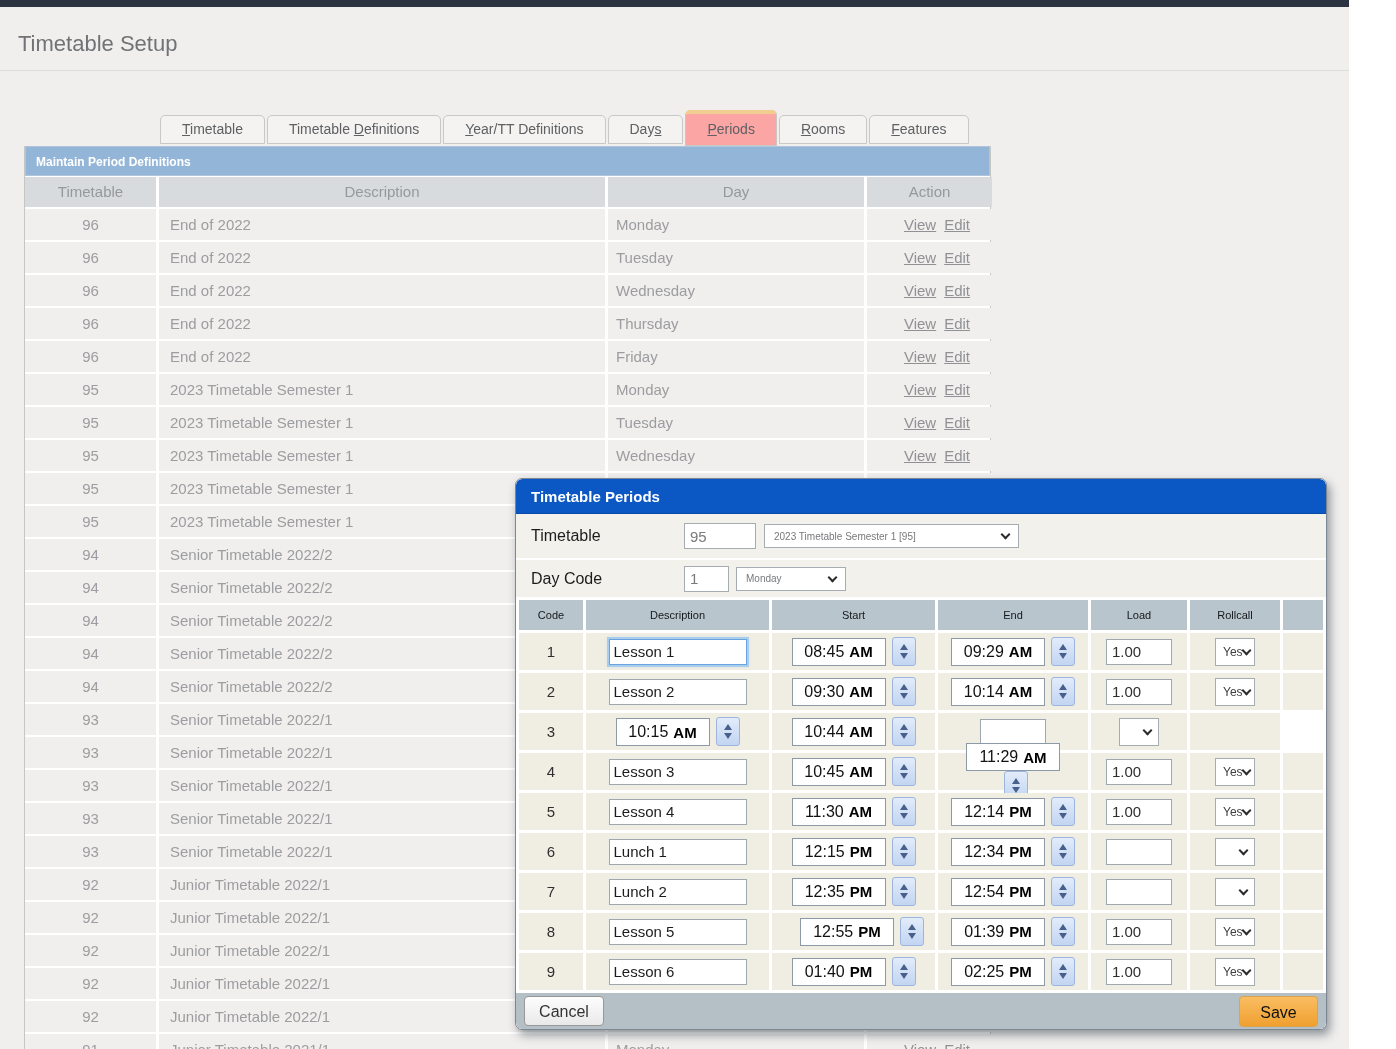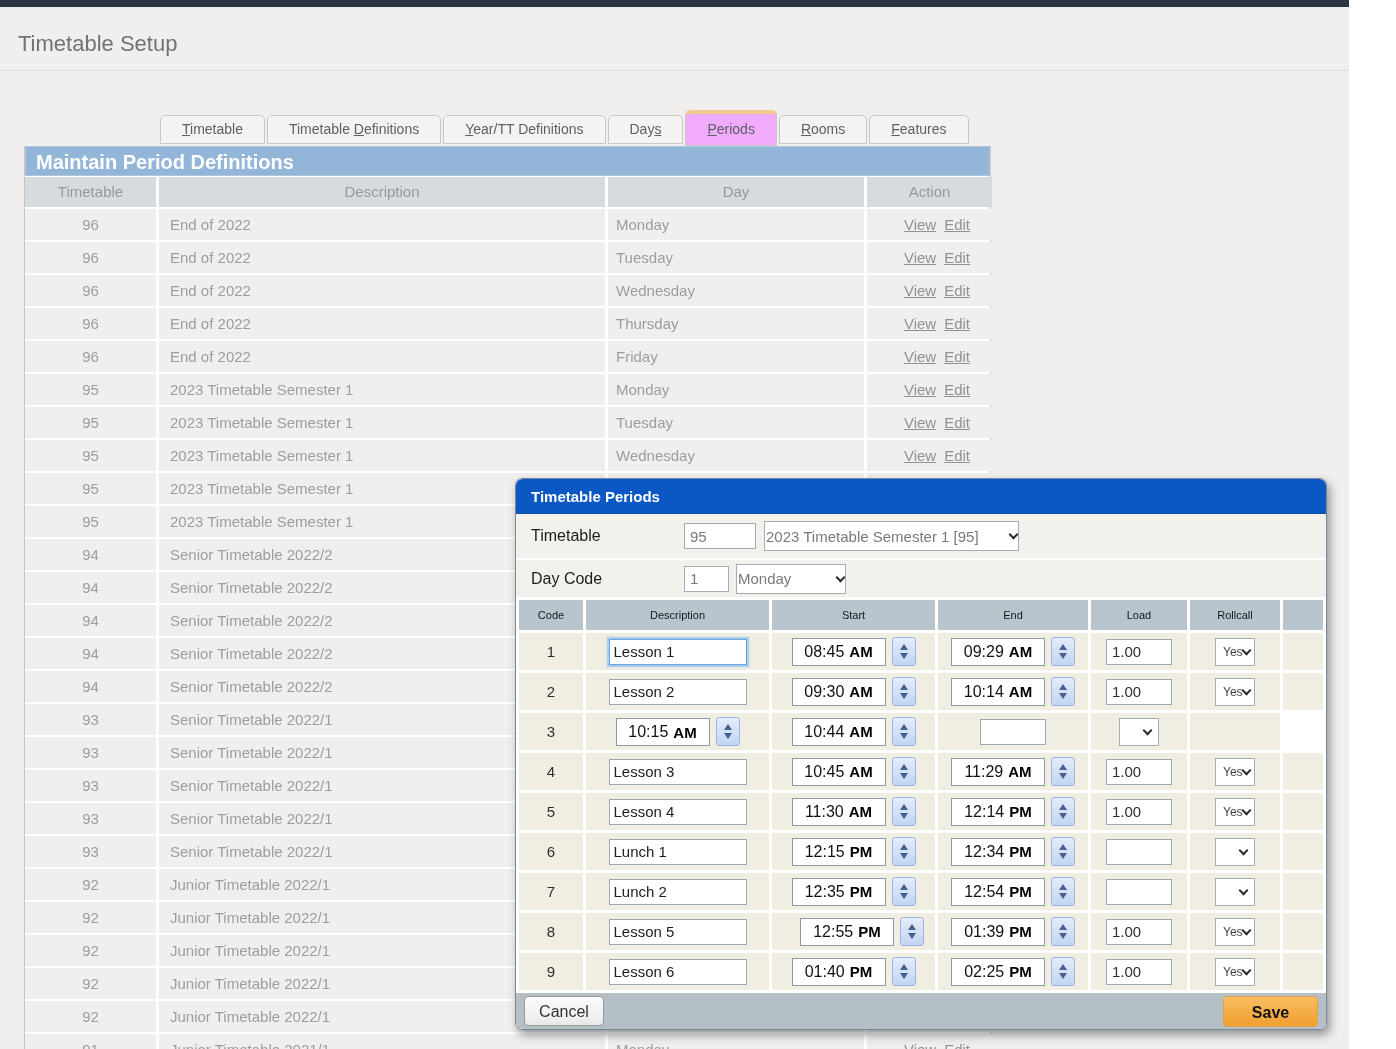--- a/index.html
+++ b/index.html
@@ -14,33 +14,33 @@
   .page-title { margin:0; padding:24px 0 0 18px; font-size:22px; font-weight:400; color:#717275; }
 
   
   .tab-bar { position:absolute; left:160px; top:110px; display:flex; align-items:flex-start; z-index:3; }
   .tab {
     margin-top:5px; height:29px; line-height:27px; padding:0 21px; margin-right:2px;
     background:#f4f3f1; border:1px solid #c8c8c6; border-radius:5px 5px 0 0;
     font-size:14px; color:#5e6063; cursor:pointer; white-space:nowrap;
   }
   .tab.active {
-    margin-top:0; height:36px; line-height:30px; background:#f0abfc;
+    margin-top:0; height:36px; line-height:30px; background:#fca5a5;
     border-top:4px solid #f1cd90; position:relative; z-index:4;
   }
   .tab u { text-decoration:underline; }
 
   
   .grid {
     position:absolute; left:24px; top:146px; width:967px; background:#ffffff;
     border-left:1px solid #c6c6c4; border-right:1px solid #c6c6c4; z-index:1;
   }
   .grid-title {
     height:30px; line-height:30px; background:#93b5d7; color:#fff; font-weight:700;
-    font-size:20px; padding-left:10px; border:1px solid #b0c5d9;
+    font-size:12px; padding-left:10px; border:1px solid #b0c5d9;
   }
   .grid-head, .grid-row { display:grid; grid-template-columns:131px 446px 256px 125px; gap:3px; }
   .grid-head { margin-top:1px; }
   .grid-head .cell { background:#d8dbde; color:#95989c; height:30px; line-height:30px; text-align:center; font-size:15px; }
   .grid-row { margin-top:2px; }
   .grid-row .cell { background:#f1efed; height:31px; line-height:31px; font-size:15px; color:#9c9da0; overflow:hidden; white-space:nowrap; }
   .c-tt { text-align:center; }
   .c-desc { padding-left:11px; }
   .c-day { padding-left:8px; }
   .c-act { text-align:center;padding-left:15px; }
@@ -57,22 +57,22 @@
     color:#fff; font-weight:700; font-size:15px; padding-left:15px; border-radius:6px 6px 0 0;
   }
   .field-row { background:#f3f1ec; display:flex; align-items:center; }
   .field-row.f1 { height:44px; margin-bottom:2px; }
   .field-row.f2 { height:37px; margin-bottom:3px; }
   .f-label { width:168px; padding-left:15px; font-size:16px; color:#1c1c1c; }
   .code-input { height:26px; border:1px solid #a5acb2; font-size:15px; color:#77797c; padding:0 5px; background:#fff; font-family:inherit; }
   .w-tt { width:72px; }
   .w-day { width:45px; }
   .fake-select {
-    height:30px; background:#fff; border:1px solid #a5acb2; display:flex; align-items:center;
-    justify-content:space-between; font-size:15px; color:#77797c; padding:0 1px; cursor:pointer;
+    height:24px; background:#fff; border:1px solid #a5acb2; display:flex; align-items:center;
+    justify-content:space-between; font-size:10px; color:#77797c; padding:0 9px; cursor:pointer;
   }
   .sel-tt { width:255px; margin-left:8px; }
   .sel-day { width:110px; margin-left:7px; }
   .chev { width:7px; height:7px; border-right:2px solid #2b2b2b; border-bottom:2px solid #2b2b2b; transform:rotate(45deg); margin-top:-3px; flex:none; }
 
   .p-table { margin:0 3px; }
   .p-head, .p-row { display:grid; grid-template-columns:64px 183px 163px 150px 96px 90px 1fr; gap:3px; }
   .p-head .pcell { background:#b9c5cd; height:30px; line-height:30px; text-align:center; font-size:11px; color:#14181c; }
   .p-row { margin-top:3px; }
   .p-row .pcell { background:#f0ede3; height:37px; display:flex; align-items:center; justify-content:center; font-size:15px; color:#2f2f2f; }
@@ -91,21 +91,21 @@
   .tri-up { width:0; height:0; border-left:4px solid transparent; border-right:4px solid transparent; border-bottom:6px solid #47618c; }
   .tri-down { width:0; height:0; border-left:4px solid transparent; border-right:4px solid transparent; border-top:6px solid #47618c; }
   .load-input { width:66px; height:26px; border:1px solid #9fa8b0; font-size:15px; color:#2f2f2f; padding:0 5px; background:#fff; font-family:inherit; }
   .roll-select { width:40px; height:28px; font-size:12px; color:#3f4144; padding:0 7px; }
   .modal-footer {
     height:36px; background:#b5c0c6; margin-top:3px; display:flex; align-items:center;
     justify-content:space-between; padding:0 8px; border-radius:0 0 6px 6px;
   }
   .btn { border-radius:4px; text-align:center; cursor:pointer; font-family:inherit; }
   .btn-cancel { width:80px; height:30px; line-height:28px; background:linear-gradient(#fdfdfd,#e9e9e9); border:1px solid #989898; font-size:16px; color:#333; }
-  .btn-save { width:95px; height:31px; line-height:29px; background:linear-gradient(#f9bd62,#f0a030); border:1px solid #dba34e; font-size:16px; font-weight:700; color:#111; }
+  .btn-save { width:79px; height:31px; line-height:29px; background:linear-gradient(#f9bd62,#f0a030); border:1px solid #dba34e; font-size:16px; font-weight:400; color:#111; }
 </style>
 </head>
 <body>
 
 <div class="page">
   <div class="topbar"></div>
   <div class="page-header">
     <h1 class="page-title">Timetable Setup</h1>
   </div>
 
@@ -448,21 +448,21 @@
                 <span>10:45</span>
                 <b>AM</b>
               </div>
               <div class="spinner">
                 <div class="tri-up"></div>
                 <div class="tri-down"></div>
               </div>
             </div>
           </div>
           <div class="pcell">
-            <div style="display: flex; align-items: center;">
+            <div style="display: flex; align-items: center; flex-direction: column;">
               <div class="time-box">
                 <span>11:29</span>
                 <b>AM</b>
               </div>
               <div class="spinner">
                 <div class="tri-up"></div>
                 <div class="tri-down"></div>
               </div>
             </div>
           </div>

